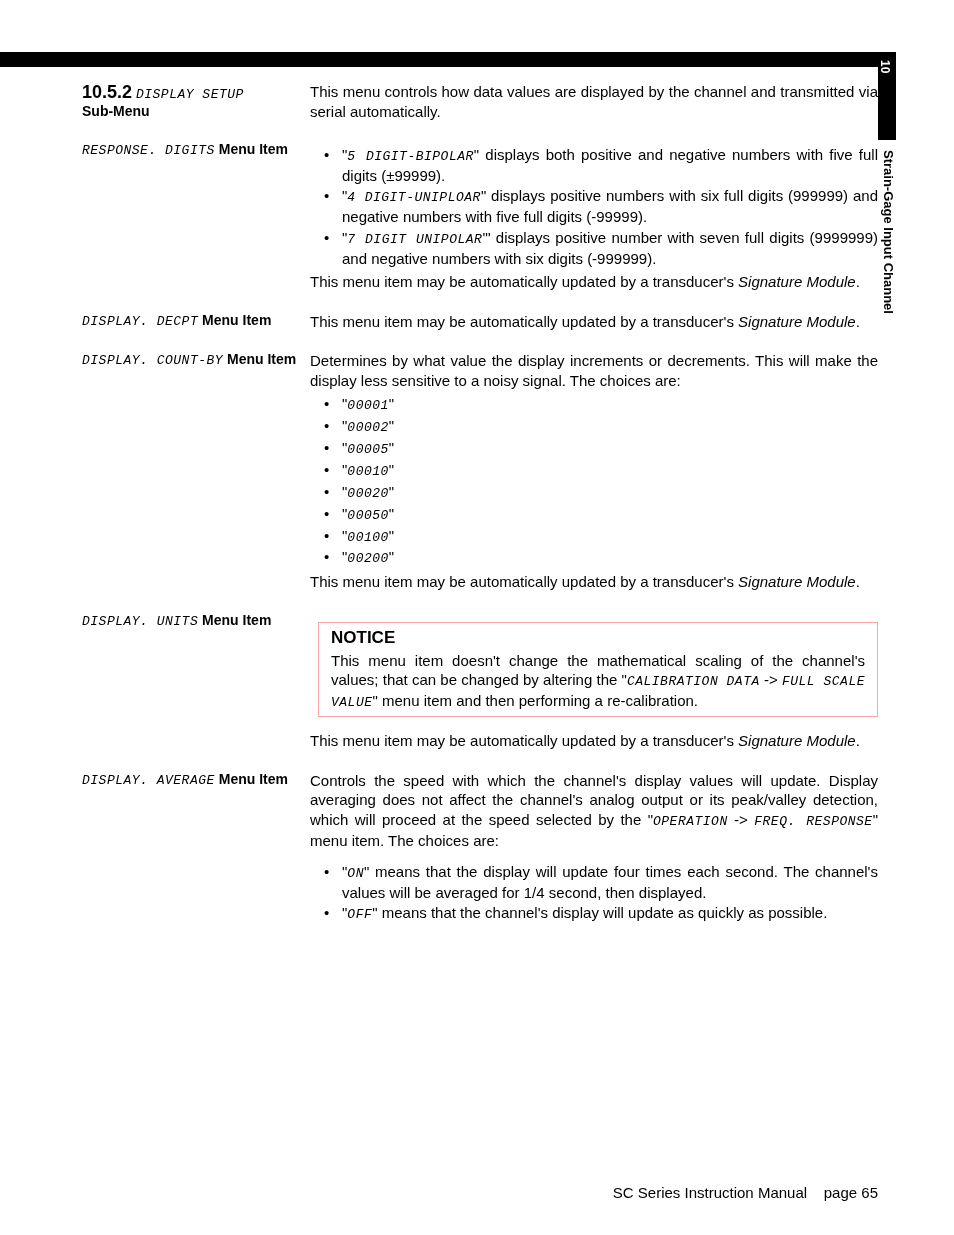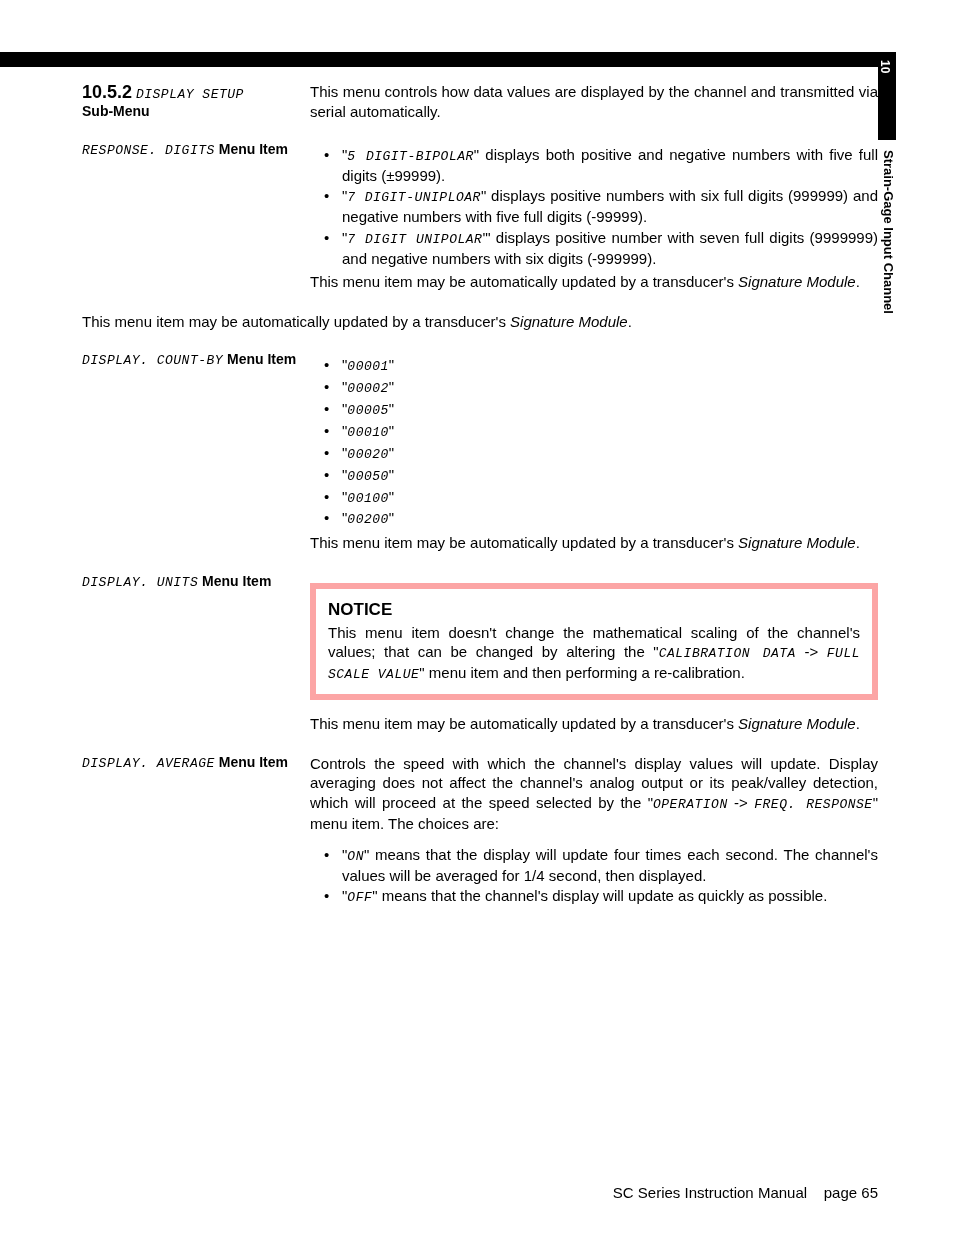--- a/index.html
+++ b/index.html
@@ -68,23 +68,23 @@
     line-height: 1.3;
   }
   .section-num { font-weight: bold; font-size: 18px; }
   .lcd { font-family: "Courier New", monospace; letter-spacing: 0.5px; font-size: 13px; font-style: italic; }
   .bold { font-weight: bold; }
   .italic { font-style: italic; }
   ul { list-style: none; padding-left: 14px; margin: 4px 0; }
   ul li { position: relative; padding-left: 18px; line-height: 1.3; margin-bottom: 1px; }
   ul li::before { content: "•"; position: absolute; left: 0; }
   .notice-box {
-    border: 6px solid #fca5a5;
-    padding: 10px 12px;
-    margin: 10px 0 14px 0;
+    border: 1px solid #fca5a5;
+    padding: 4px 12px;
+    margin: 10px 0 14px 8px;
     line-height: 1.3;
   }
   .notice-title { font-weight: bold; font-size: 17px; margin-bottom: 2px; }
   .para { margin-bottom: 12px; }
   .footer {
     position: absolute;
     bottom: 34px;
     right: 76px;
     font-size: 15px;
   }
@@ -108,38 +108,42 @@
     <div class="right-col">This menu controls how data values are displayed by the channel and transmitted via serial automatically.</div>
   </div>
 
   <div class="row" style="margin-top:20px;">
     <div class="left-col">
       <span class="lcd">RESPONSE. DIGITS</span><span class="bold"> Menu Item</span>
     </div>
     <div class="right-col">
       <ul>
         <li>"<span class="lcd">5 DIGIT-BIPOLAR</span><span>" displays both positive and negative numbers with five full digits (±99999).</span></li>
-        <li>"<span class="lcd">7 DIGIT-UNIPLOAR</span><span>" displays positive numbers with six full digits (999999) and negative numbers with five full digits (-99999).</span></li>
+        <li>"<span class="lcd">4 DIGIT-UNIPLOAR</span><span>" displays positive numbers with six full digits (999999) and negative numbers with five full digits (-99999).</span></li>
         <li>"<span class="lcd">7 DIGIT UNIPOLAR</span><span>'" displays positive number with seven full digits (9999999) and negative numbers with six digits (-999999).</span></li>
       </ul>
       <div><span>This menu item may be automatically updated by a transducer's </span><span class="italic">Signature Module</span><span>.</span></div>
     </div>
   </div>
 
   <div class="row" style="margin-top:20px;">
+    <div class="left-col">
+      <span class="lcd">DISPLAY. DECPT</span><span class="bold"> Menu Item</span>
+    </div>
     <div class="right-col">
       <div><span>This menu item may be automatically updated by a transducer's </span><span class="italic">Signature Module</span><span>.</span></div>
     </div>
   </div>
 
   <div class="row" style="margin-top:20px;">
     <div class="left-col">
       <span class="lcd">DISPLAY. COUNT-BY</span><span class="bold"> Menu Item</span>
     </div>
     <div class="right-col">
+      <div>Determines by what value the display increments or decrements.  This will make the display less sensitive to a noisy signal. The choices are:</div>
       <ul>
         <li>"<span class="lcd">00001</span>"</li>
         <li>"<span class="lcd">00002</span>"</li>
         <li>"<span class="lcd">00005</span>"</li>
         <li>"<span class="lcd">00010</span>"</li>
         <li>"<span class="lcd">00020</span>"</li>
         <li>"<span class="lcd">00050</span>"</li>
         <li>"<span class="lcd">00100</span>"</li>
         <li>"<span class="lcd">00200</span>"</li>
       </ul>

